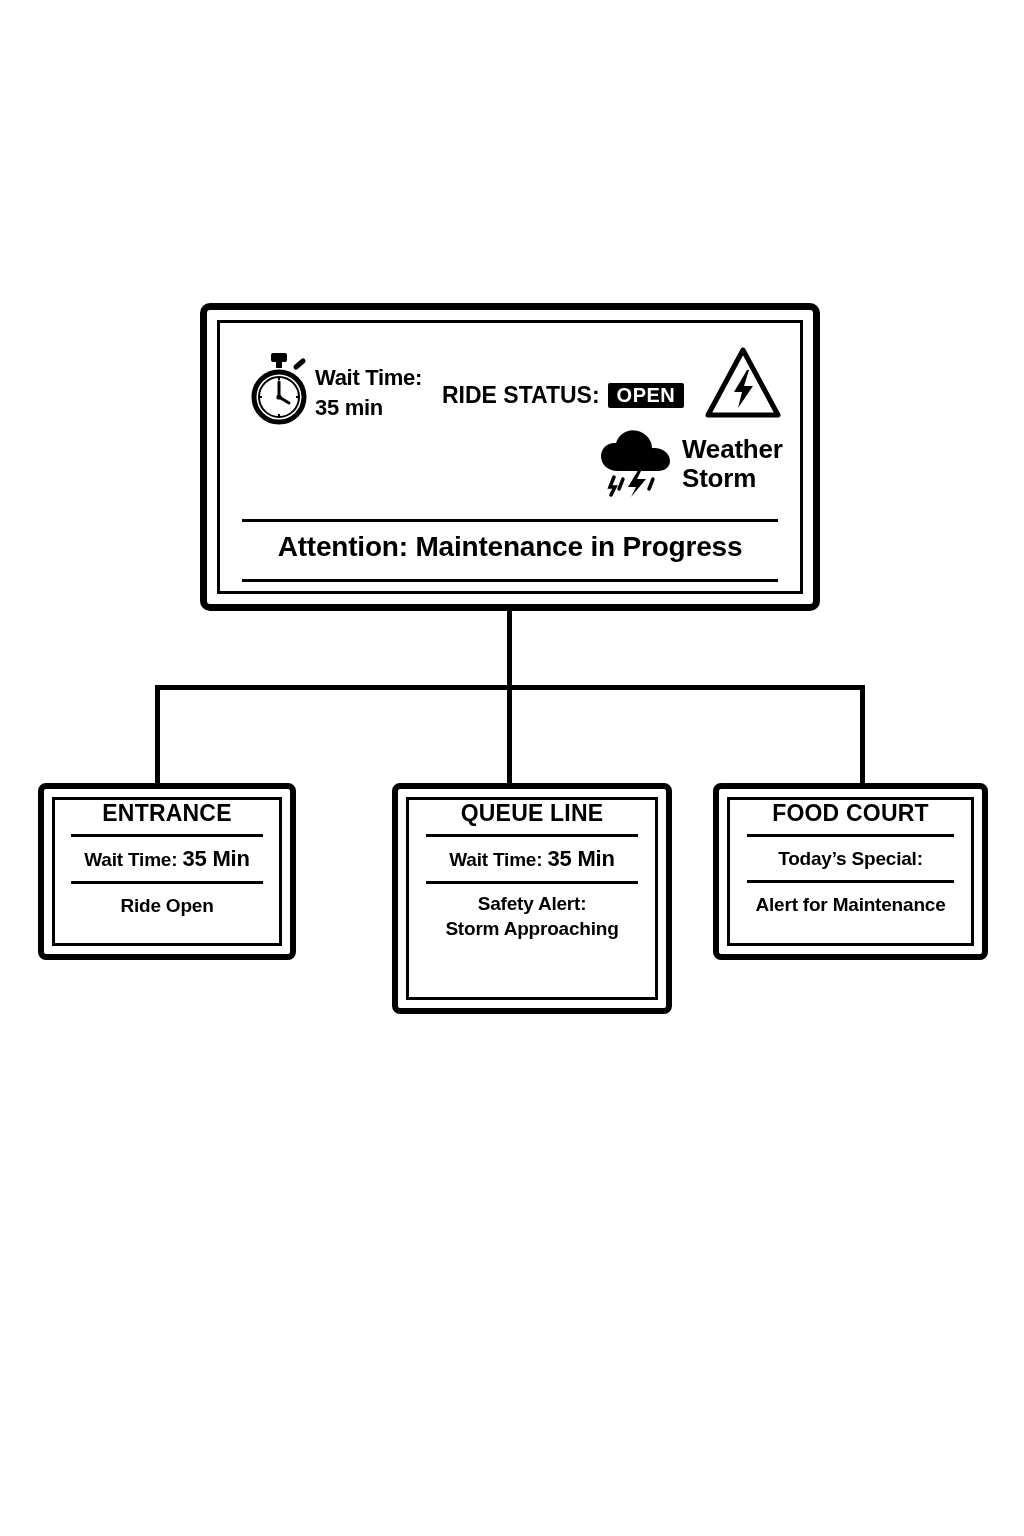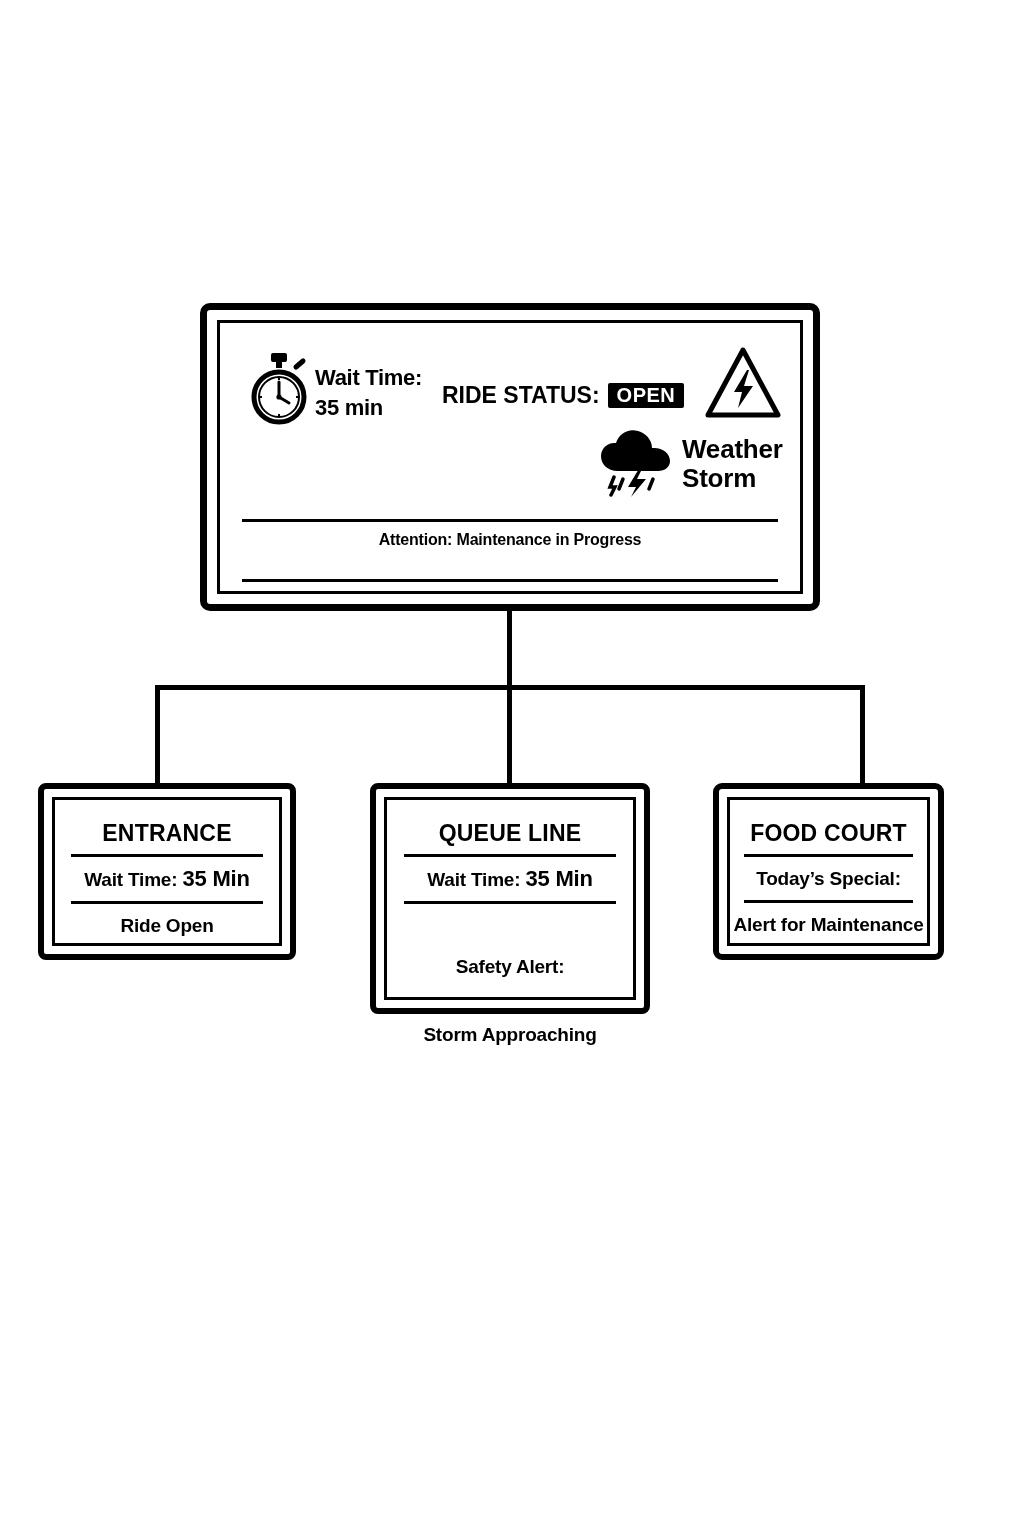--- a/index.html
+++ b/index.html
@@ -128,21 +128,21 @@
   }
   #hr-main-1 { top: 196px; }
   #hr-main-2 { top: 256px; }
 
   #attention-line {
     position: absolute;
     left: 0;
     right: 0;
     top: 208px;
     text-align: center;
-    font-size: 16px;
+    font-size: 28px;
     font-weight: bold;
     letter-spacing: -0.2px;
   }
   #attention-line .att-label { }
   #attention-line .att-text { }
 
   
   .conn {
     position: absolute;
     background: #000;
@@ -162,21 +162,21 @@
     box-sizing: border-box;
   }
   .panel-inner {
     position: absolute;
     left: 8px; top: 8px; right: 8px; bottom: 8px;
     border: 3px solid #000;
     box-sizing: border-box;
     display: flex;
     flex-direction: column;
     align-items: center;
-    padding-top: 20px;
+    padding-top: 0;
   }
   .panel-title {
     font-size: 23px;
     font-weight: bold;
     letter-spacing: 0.2px;
     text-align: center;
   }
   .panel-rule {
     width: 86%;
     border-top: 3px solid #000;
@@ -185,25 +185,25 @@
   .panel-line {
     font-size: 19px;
     font-weight: bold;
     text-align: center;
     line-height: 29px;
     letter-spacing: -0.2px;
   }
   .panel-line .big {
     font-size: 22px;
   }
-  .panel-line.two-line { line-height: 25px; margin-top: 43px; }
+  .panel-line.two-line { line-height: 25px; }
 
   #panel-entrance { left: 38px; top: 783px; width: 258px; height: 177px; }
-  #panel-queue    { left: 370px; top: 783px; width: 280px; height: 231px; }
-  #panel-food     { left: 713px; top: 783px; width: 231px; height: 177px; border-radius: 9px; }
+  #panel-queue    { left: 392px; top: 783px; width: 280px; height: 231px; }
+  #panel-food     { left: 713px; top: 783px; width: 275px; height: 177px; }
 </style>
 </head>
 <body>
 
 <div id="main-board">
   <div id="main-board-inner">
 
     <div class="board-top">
 
       <svg id="stopwatch-icon" viewBox="0 0 62 72">

